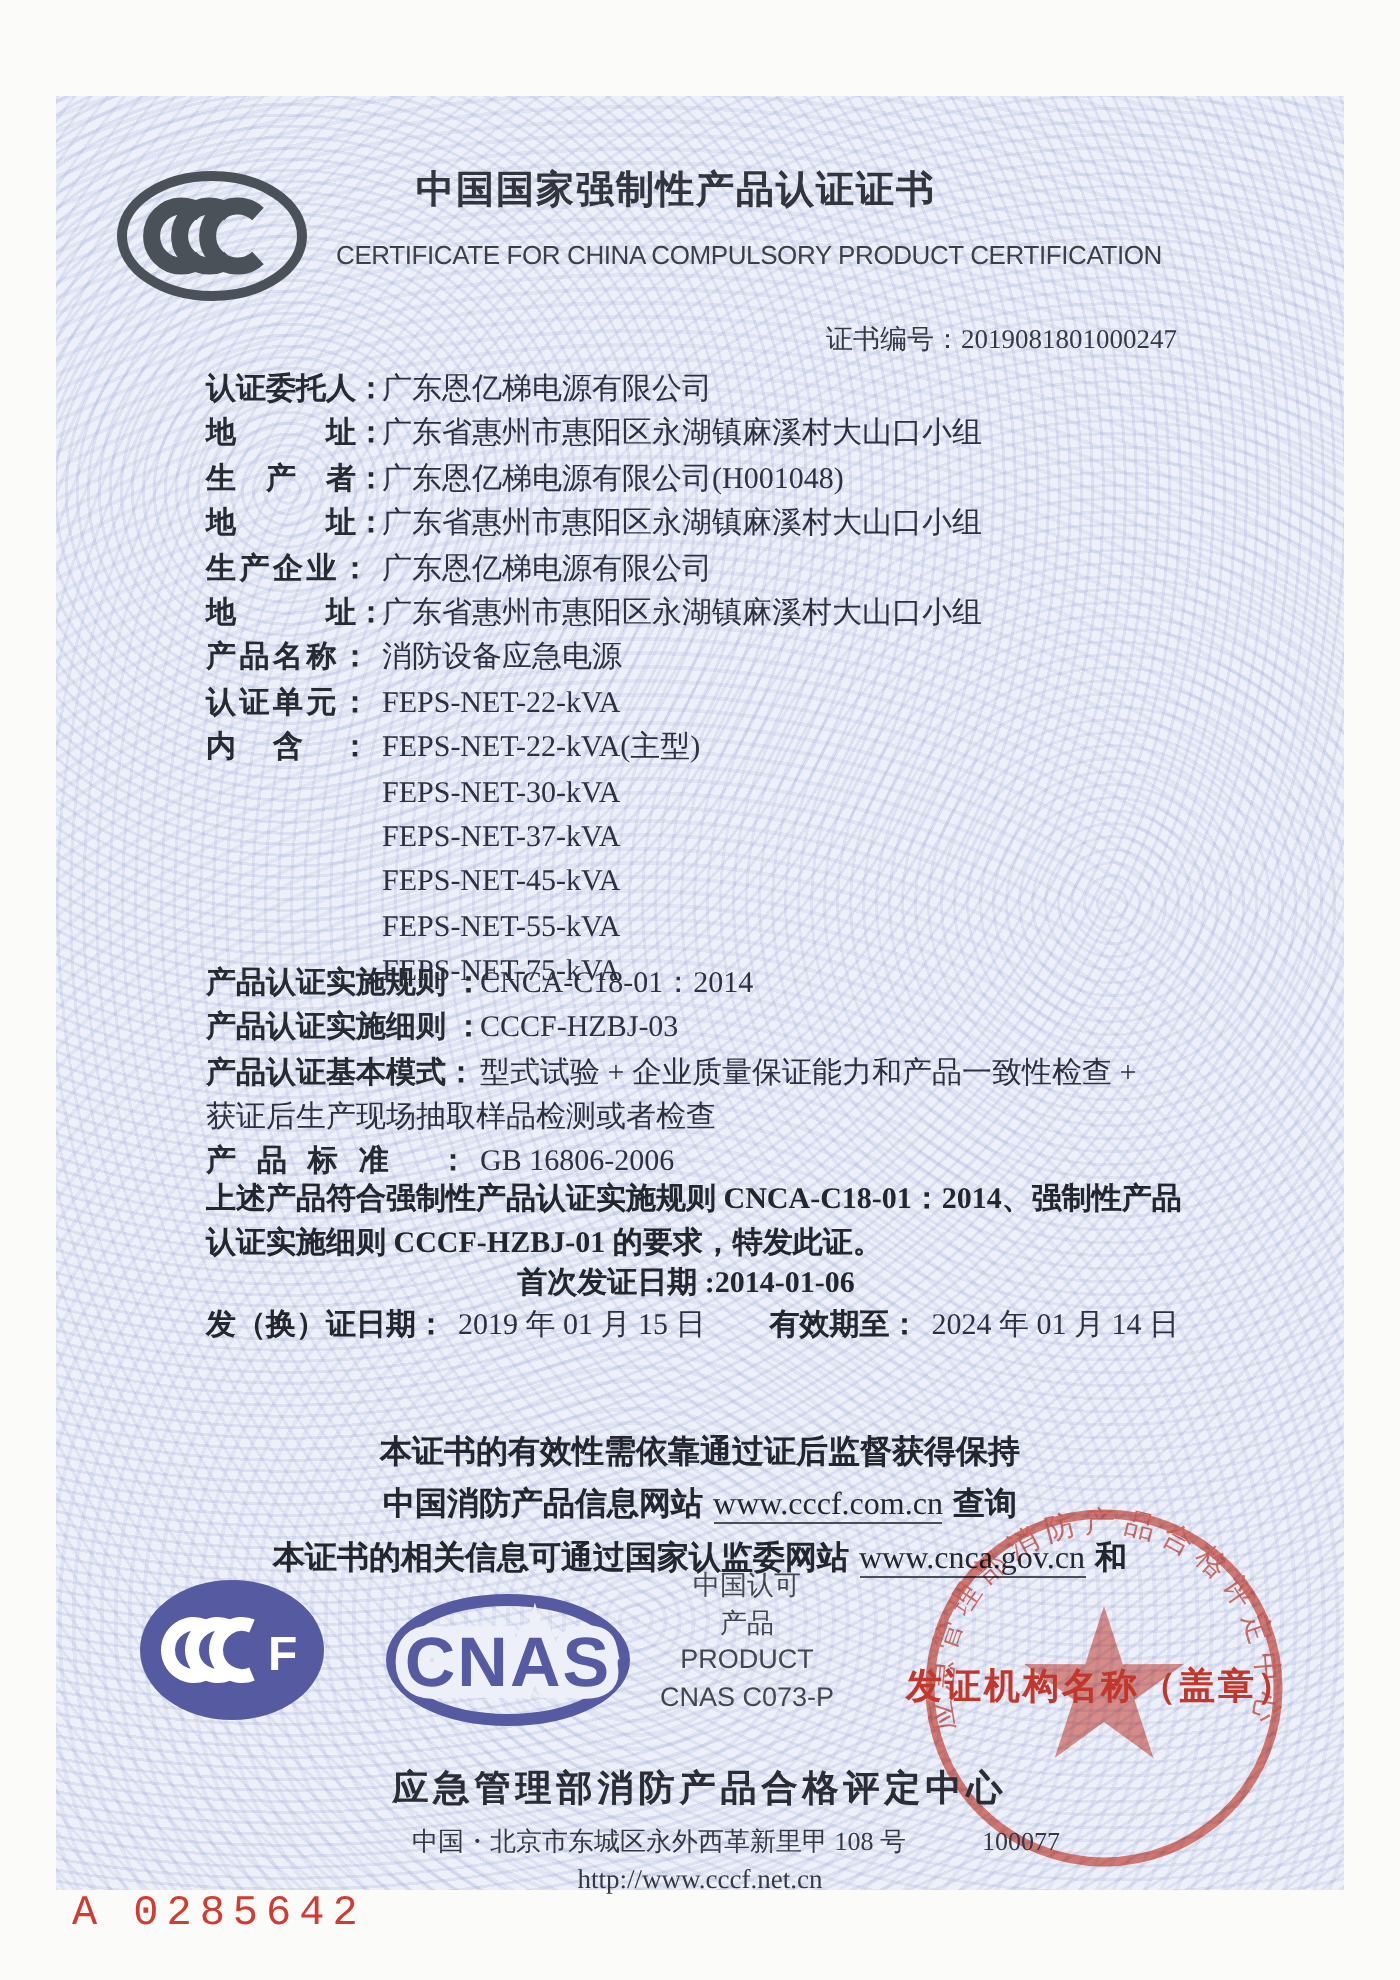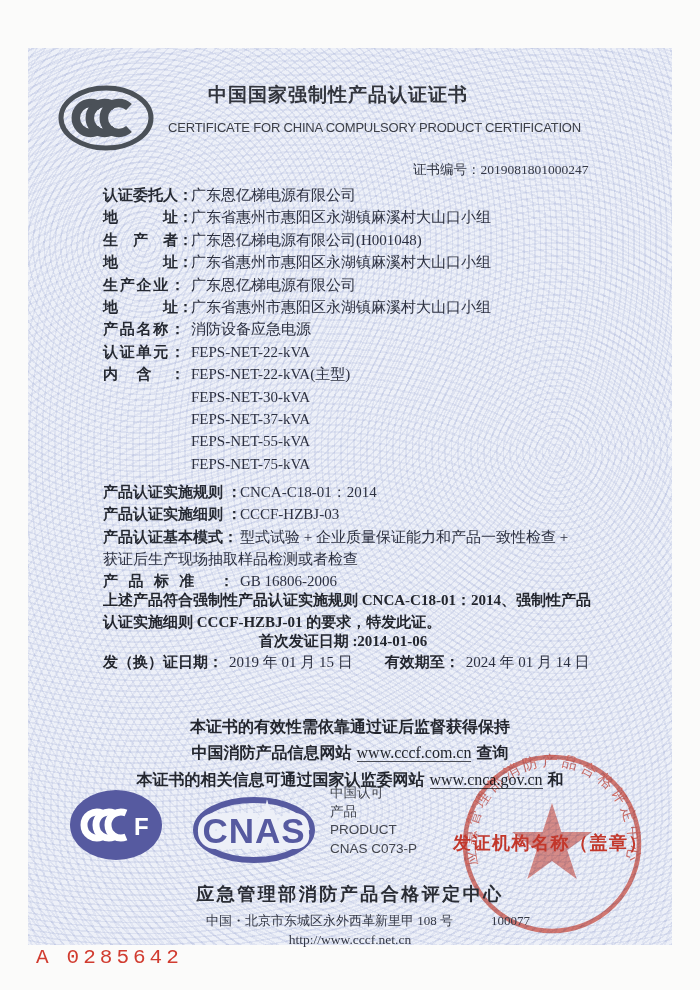--- a/index.html
+++ b/index.html
@@ -42,21 +42,21 @@
   .daterow .dl{font-weight:700;color:#23262e;}
   .daterow .dv{margin:0 6px;}
   .dgap{display:inline-block;width:26px;}
 
   .statements{left:0;top:654px;width:644px;text-align:center;
     line-height:26.4px;font-size:16px;font-weight:700;color:#23262e;
     font-family:Liberation Serif, serif;margin-top:12px;}
   .url{font-weight:400;border-bottom:1.5px solid #4a4e57;margin:0 5px;letter-spacing:0;}
 
   .accred{left:302px;top:736px;font-size:13.5px;line-height:18.5px;color:#43464f;
-    font-family:"Liberation Sans","DejaVu Sans",sans-serif;}
+    font-family:"Liberation Sans","DejaVu Sans",sans-serif;text-align:center;}
 
   .seal{left:428px;top:700px;width:192px;height:192px;mix-blend-mode:multiply;opacity:.93;}
   .sealoverlay{left:425px;top:783px;font-size:18px;letter-spacing:1.5px;color:#c2372b;
     font-weight:700;white-space:nowrap;z-index:5;}
 
   .org{left:0;top:834px;width:644px;text-align:center;font-size:18px;font-weight:700;
     letter-spacing:2.5px;color:#2a2d35;}
   .addr{left:0;top:864px;width:680px;text-align:center;font-size:13px;color:#343845;}
   .addr .pc{margin-left:38px;}
   .site{left:0;top:884px;width:644px;text-align:center;font-size:13.5px;color:#343845;}
@@ -89,20 +89,21 @@
     <div class="inforow"><span class="jlabel">生　产　者：</span><span class="val">广东恩亿梯电源有限公司(H001048)</span></div>
     <div class="inforow"><span class="jlabel">地　　　址：</span><span class="val">广东省惠州市惠阳区永湖镇麻溪村大山口小组</span></div>
     <div class="inforow"><span class="jlabel">生产企业：</span><span class="val">广东恩亿梯电源有限公司</span></div>
     <div class="inforow"><span class="jlabel">地　　　址：</span><span class="val">广东省惠州市惠阳区永湖镇麻溪村大山口小组</span></div>
     <div class="inforow"><span class="jlabel">产品名称：</span><span class="val">消防设备应急电源</span></div>
     <div class="inforow"><span class="jlabel">认证单元：</span><span class="val">FEPS-NET-22-kVA</span></div>
     <div class="inclrow"><span class="jlabel">内含：</span><span class="val">FEPS-NET-22-kVA(主型)</span></div>
     <div class="models">
       <div>FEPS-NET-30-kVA</div>
       <div>FEPS-NET-37-kVA</div>
+      <div>FEPS-NET-45-kVA</div>
       <div>FEPS-NET-55-kVA</div>
       <div>FEPS-NET-75-kVA</div>
     </div>
   </div>
 
   <div class="abs rules">
     <div><span class="jlabel">产品认证实施规则 ：</span><span class="val">CNCA-C18-01：2014</span></div>
     <div><span class="jlabel">产品认证实施细则 ：</span><span class="val">CCCF-HZBJ-03</span></div>
     <div><span class="jlabel">产品认证基本模式：</span><span class="val">型式试验 + 企业质量保证能力和产品一致性检查 +</span></div>
     <div>获证后生产现场抽取样品检测或者检查</div>

